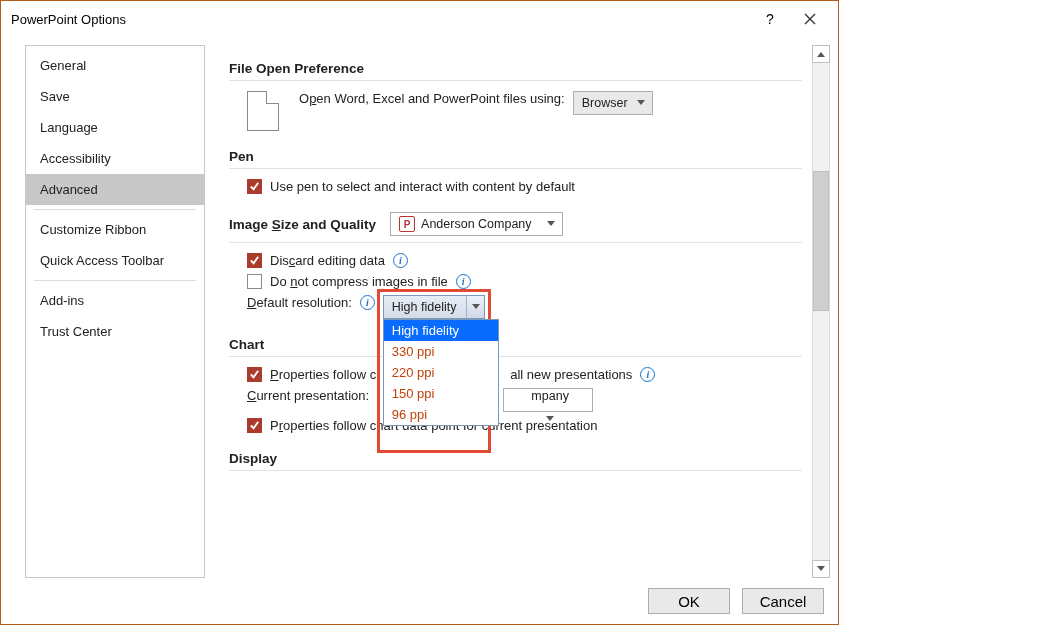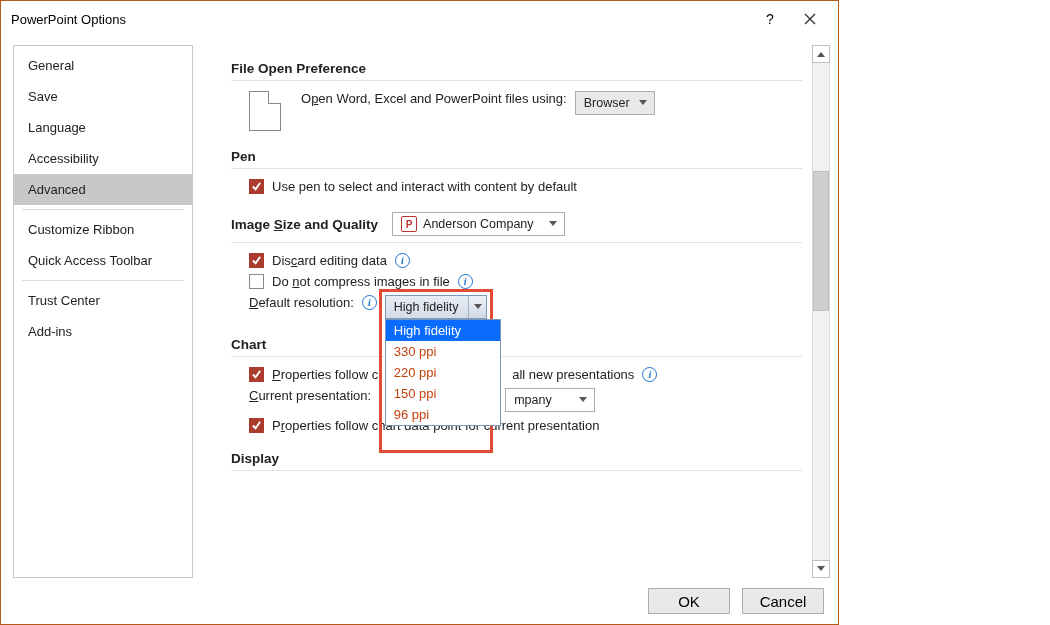--- a/index.html
+++ b/index.html
@@ -16,21 +16,21 @@
     padding:0 8px 0 10px; font-size:13px;
     border-bottom:0px;
   }
   .titlebar .title { flex:0 0 auto; }
   .titlebar .spacer { flex:1; }
   .titlebar .help-icon, .titlebar .close-icon {
     width:40px; height:36px; display:flex; align-items:center; justify-content:center;
     font-size:14px; cursor:pointer;
   }
   .titlebar .close-icon svg { width:12px; height:12px; }
-  .body { flex:1; display:flex; padding:8px 8px 0 12px; min-height:0;gap:14px; }
+  .body { flex:1; display:flex; padding:8px 8px 0 24px; min-height:0; }
   .sidebar {
     width:180px; border:1px solid #c7c7c7; background:#ffffff;
     display:flex; flex-direction:column; padding:4px 0;
     overflow:hidden;
   }
   .sidebar-item {
     padding:8px 14px; font-size:13px; color:#222;
     cursor:pointer;
   }
   .sidebar-item.selected { background:#c8c8c8; }
@@ -158,22 +158,22 @@
     <div class="sidebar" id="sidebar">
         <div class="sidebar-item">General</div>
         <div class="sidebar-item">Save</div>
         <div class="sidebar-item">Language</div>
         <div class="sidebar-item">Accessibility</div>
         <div class="sidebar-item selected">Advanced</div>
         <div class="sidebar-sep"></div>
         <div class="sidebar-item">Customize Ribbon</div>
         <div class="sidebar-item">Quick Access Toolbar</div>
         <div class="sidebar-sep"></div>
+        <div class="sidebar-item">Add-ins</div>
         <div class="sidebar-item">Trust Center</div>
-        <div class="sidebar-item">Add-ins</div>
       </div>
 
     <div class="content-wrap">
       <div class="content">
 
         <div class="section-title first">File Open Preference</div>
         <div class="hr"></div>
         <div class="row fileopen">
           <span class="doc-icon"></span>
           <span>
@@ -273,21 +273,21 @@
           </span>
           <span style="width:118px;"></span>
           <span>all new presentations</span>
           <span class="info-icon"></span>
         </div>
         <div class="row indent">
           <span>
             <span class="u">C</span><span>urrent presentation:</span>
           </span>
           <span style="width:118px;"></span>
-          <span class="dropdown" style="min-width:90px;">
+          <span class="dropdown" style="min-width:90px;flex-direction:column;">
             <span>mpany</span>
             <span style="flex:1"></span>
             <span class="dd-caret">
                 <svg viewBox="0 0 8 6">
                   <path d="M0 0 L4 5 L8 0 Z" fill="#555"></path>
                 </svg>
               </span>
           </span>
         </div>
         <div class="row indent">

